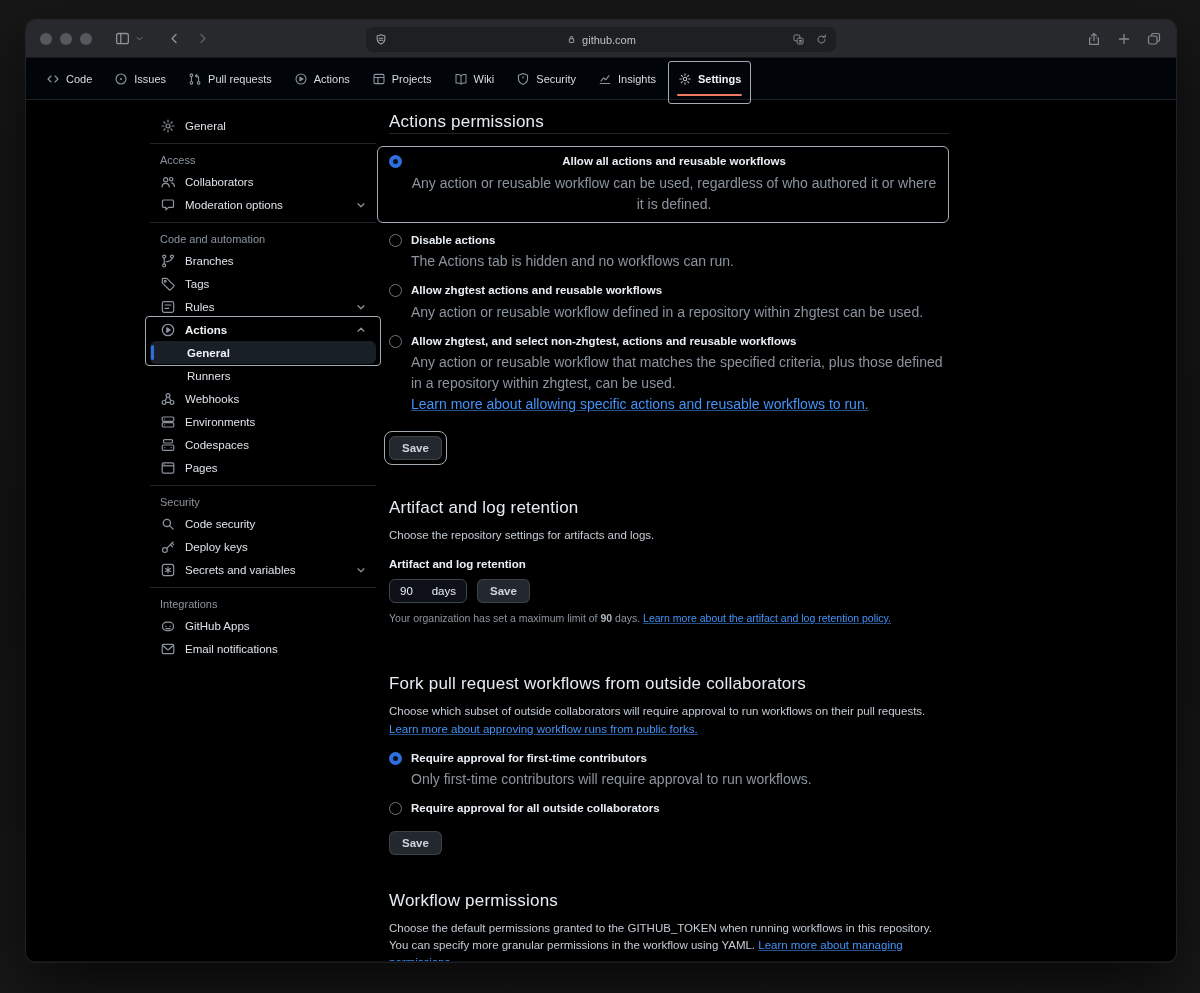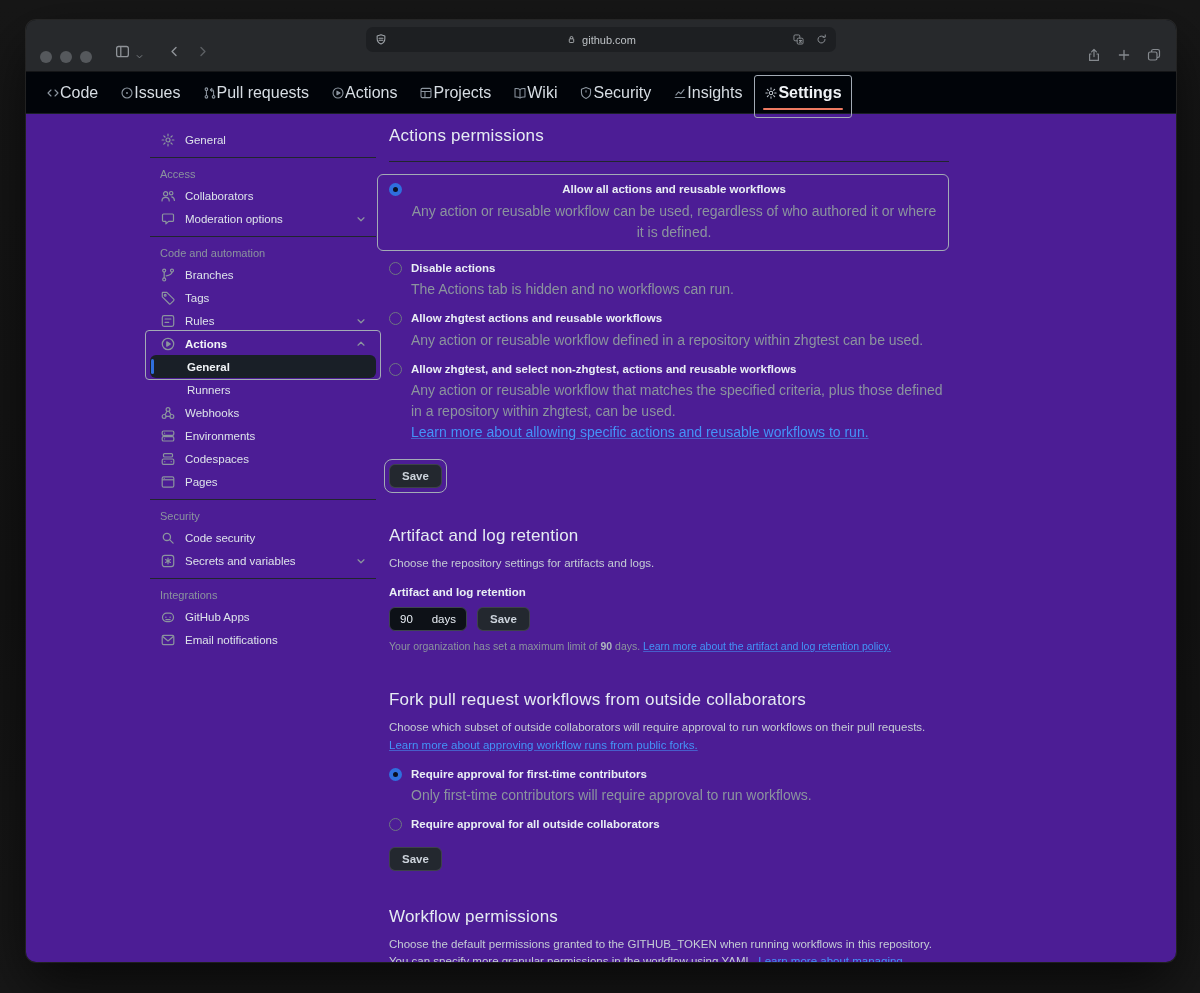--- a/index.html
+++ b/index.html
@@ -14,21 +14,21 @@
 
   
   .window {
     position:absolute; left:26px; top:20px; width:1150px; height:942px;
     background:#0d1117; border-radius:10px; overflow:hidden;
     box-shadow: 0 0 0 1px rgba(255,255,255,0.08), 0 24px 60px rgba(0,0,0,0.65);
   }
 
   
   .toolbar {
-    height:52px; background:#27292c; display:flex; align-items:flex-end;
+    height:38px; background:#27292c; display:flex; align-items:center;
     padding:8px 14px; position:relative; border-bottom:1px solid #151618;
   }
   .lights { display:flex; gap:8px; margin-right:18px; }
   .light { width:12px; height:12px; border-radius:50%; background:#55585c; }
   .tb-btn { color:#8f9398; width:24px; height:24px; display:flex; align-items:center; justify-content:center; flex:none; }
   .tb-btn.dim { color:#5c5f63; }
   .tb-chev { color:#7a7e83; width:14px; height:14px; display:flex; align-items:center; margin-right:8px; }
   .urlbar {
     position:absolute; left:340px; top:7px; width:470px; height:25px;
     background:#1d1f22; border-radius:7px; display:flex; align-items:center;
@@ -41,37 +41,37 @@
   }
   .url-right { margin-left:auto; display:flex; gap:10px; z-index:2; color:#8f9398; }
   .toolbar-right { margin-left:auto; display:flex; gap:14px; color:#85898e; }
 
   
   .nav {
     height:42px; background:#010409; display:flex; align-items:center;
     padding:0 10px; gap:2px; border-bottom:1px solid #1b2027; position:relative;
   }
   .tab {
-    display:flex; align-items:center; padding:0 10px; height:42px;
-    color:#d7dde3; font-size:16px; position:relative; cursor:pointer; border-radius:4px;
+    display:flex; align-items:center; gap:6px; padding:0 10px; height:42px;
+    color:#d7dde3; font-size:11px; position:relative; cursor:pointer; border-radius:4px;
   }
   .tab .ticon { color:#8b949e; display:flex; }
   .tab.active { font-weight:700; color:#f0f3f6; }
   .tab.active .ticon { color:#c3cad1; }
   .tab.active::after {
     content:""; position:absolute; left:9px; right:9px; bottom:4px; height:2px;
     border-radius:2px; background:#ee7a61;
   }
   .tab.active::before {
     content:""; position:absolute; left:0; right:0; top:3px; bottom:-4px;
     border:1px solid #a3abb5; border-radius:3px; pointer-events:none; z-index:3;
   }
 
   
-  .page { position:relative; height:861px; background:#4c1d95; overflow:hidden; }
+  .page { position:relative; height:861px; background:#000000; overflow:hidden; }
 
   
   .sidebar { position:absolute; left:124px; top:14px; width:226px; color:#dde3ea; font-size:11.5px; }
   .srow { display:flex; align-items:center; height:23px; padding:0 8px 0 10px; gap:9px; position:relative; border-radius:6px; cursor:pointer; }
   .srow .sicon { width:16px; height:16px; color:#8b949e; flex:none; }
   .srow .chev { margin-left:auto; width:14px; height:14px; color:#8b949e; flex:none; }
   .srow.bold .slabel { font-weight:700; color:#f0f3f6; }
   .srow.sub { padding-left:37px; }
   .srow.selected { background:#191f27; }
   .srow.selected .slabel { font-weight:700; color:#f0f3f6; }
@@ -83,21 +83,21 @@
   .sgroup::after {
     content:""; position:absolute; inset:-2px -5px; border:1px solid #a3abb5;
     border-radius:4px; pointer-events:none;
   }
   .slbl { height:20px; margin-top:5px; display:flex; align-items:center; padding-left:10px; font-size:11px; color:#8b949e; }
   .sdiv { height:1px; background:#21262d; margin:6px 0; }
 
   
   .main { position:absolute; left:363px; top:12px; width:560px; color:#c9d1d9; }
   h2.h { font-size:17px; font-weight:400; color:#e5ebf2; letter-spacing:.2px; }
-  h2.h.rule { padding-bottom:15px; border-bottom:1px solid #21262d; margin-bottom:12px; }
+  h2.h.rule { padding-bottom:1px; border-bottom:1px solid #21262d; margin-bottom:12px; }
   .section { margin-top:33px; }
   .sect-desc { font-size:11.5px; line-height:1.5; color:#c4ccd4; margin-top:9px; }
   .lnk { color:#4493f8; text-decoration:underline; text-decoration-color:rgba(68,147,248,.55); cursor:pointer; }
 
   .opt { display:flex; gap:9px; margin-bottom:11px; }
   .radio { width:13px; height:13px; border-radius:50%; border:1px solid #6e7681; background:transparent; margin-top:1px; flex:none; }
   .opt.sel .radio { border:4px solid #2f6fdd; background:#0a1020; }
   .opt-label { font-size:11.5px; font-weight:700; color:#e8eef4; line-height:1.35; }
   .opt-desc { font-size:14px; color:#8b949e; line-height:1.5; margin-top:3px; }
   .opt-focus {
@@ -624,20 +624,28 @@
           <span class="sicon">
             <svg width="16" height="16">
               <use href="#i-search"></use>
             </svg>
           </span>
           <span class="slabel">Code security</span>
         </div>
       <div class="srow">
           <span class="sicon">
             <svg width="16" height="16">
+              <use href="#i-key"></use>
+            </svg>
+          </span>
+          <span class="slabel">Deploy keys</span>
+        </div>
+      <div class="srow">
+          <span class="sicon">
+            <svg width="16" height="16">
               <use href="#i-secret"></use>
             </svg>
           </span>
           <span class="slabel">Secrets and variables</span>
           <span class="chev">
             <svg width="14" height="14">
               <use href="#i-chevdown"></use>
             </svg>
           </span>
         </div>
@@ -712,21 +720,21 @@
         <div class="retention">
           <div class="ret-input">
             <span>90</span>
             <span>days</span>
           </div>
           <button class="btn">Save</button>
         </div>
         <p class="note"><span>Your organization has set a maximum limit of </span><b>90</b><span> days. </span><span class="lnk">Learn more about the artifact and log retention policy.</span></p>
       </section>
 
-      <section class="section" style="margin-top:38px">
+      <section class="section" style="margin-top:50px">
         <h2 class="h">Fork pull request workflows from outside collaborators</h2>
         <p class="sect-desc" style="margin-bottom:13px"><span>Choose which subset of outside collaborators will require approval to run workflows on their pull requests. </span><span class="lnk">Learn more about approving workflow runs from public forks.</span></p>
 
 
         <div class="opt sel">
           <span class="radio"></span>
           <div>
             <div class="opt-label">Require approval for first-time contributors</div>
             <div class="opt-desc">Only first-time contributors will require approval to run workflows.</div>
           </div>

